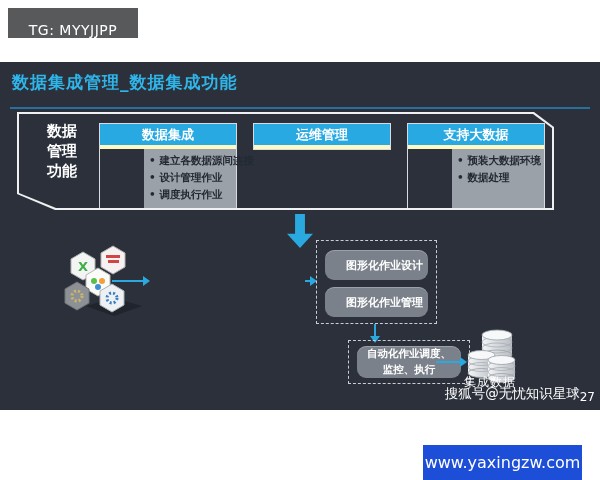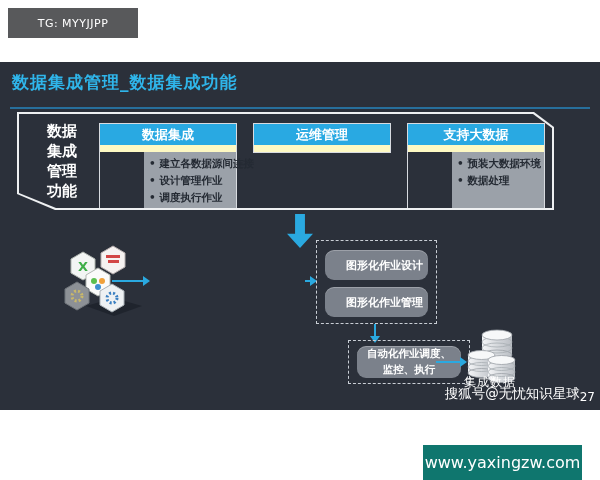--- a/index.html
+++ b/index.html
@@ -3,21 +3,21 @@
 <meta charset="utf-8">
 <style>
   html,body{margin:0;padding:0;}
   body{
     width:600px;height:480px;position:relative;background:#ffffff;overflow:hidden;
     font-family:"DejaVu Sans","Liberation Sans",sans-serif;
   }
   
   .top-badge{
     position:absolute;left:8px;top:8px;width:130px;height:30px;background:#58595b;
-    color:#ffffff;font-size:11px;display:flex;align-items:center;justify-content:center;
+    color:#ffffff;font-size:14px;display:flex;align-items:flex-end;justify-content:center;
     letter-spacing:.5px;
   }
   
   .slide{position:absolute;left:0;top:62px;width:600px;height:348px;background:#2b303a;}
   .slide-title{
     position:absolute;left:12px;top:9px;font-size:17px;font-weight:bold;color:#2fb5ea;
     letter-spacing:1px;white-space:nowrap;
   }
   .title-rule{position:absolute;left:10px;right:10px;top:45px;height:2px;background:#276f9c;}
 
@@ -30,21 +30,21 @@
     position:absolute;left:2px;top:2px;right:2px;bottom:2px;background:#2b303a;
     clip-path:polygon(0 0,calc(100% - 19px) 0,100% 14px,100% 100%,37px 100%,0 calc(100% - 15px));
   }
   .side-label{
     position:absolute;left:12px;top:7px;width:62px;text-align:center;color:#ffffff;
     font-size:15px;font-weight:bold;line-height:20px;
   }
   .fbox{position:absolute;top:9px;width:136px;border:1px solid #d8dbe0;}
   .fbox-h{
     height:21px;background:#29a9e2;color:#ffffff;font-size:13px;font-weight:bold;
-    display:flex;align-items:center;justify-content:center;border-bottom:7px solid #fef9c3;
+    display:flex;align-items:center;justify-content:center;border-bottom:4px solid #fef9c3;
   }
   .fbox-b{height:60px;background:#9ba1a9;padding:3px 5px;box-sizing:border-box;margin-left:44px;}
   .bullet{font-size:10.5px;font-weight:bold;color:#242a33;line-height:1.6;white-space:nowrap;}
   .bullet::before{content:"• ";}
 
   
   .big-arrow{
     position:absolute;left:287px;top:152px;width:26px;height:34px;background:#2aa9e0;
     clip-path:polygon(31% 0,69% 0,69% 58%,100% 58%,50% 100%,0 58%,31% 58%);
   }
@@ -83,40 +83,39 @@
     position:absolute;left:455px;top:312px;width:70px;text-align:center;color:#ffffff;
     font-size:12px;font-weight:normal;letter-spacing:1px;
   }
   .wm-bottom{
     position:absolute;right:5px;top:323px;color:#ffffff;font-size:13.5px;white-space:nowrap;
   }
   .wm-bottom .sub{font-size:12px;vertical-align:-3px;}
 
   
   .footer-badge{
-    position:absolute;left:423px;top:445px;width:159px;height:35px;background:#0f766e;
+    position:absolute;left:423px;top:445px;width:159px;height:35px;background:#1d4ed8;
     color:#ffffff;font-size:16px;display:flex;align-items:center;justify-content:center;
   }
 </style>
 </head>
 <body>
 
 <div class="top-badge">
   <span>TG: MYYJJPP</span>
 </div>
 
 <div class="slide">
   <div class="slide-title">数据集成管理_数据集成功能</div>
   <div class="title-rule"></div>
 
   <div class="panel-outer">
     <div class="panel-inner">
       <div class="side-label">
         <div>数据</div>
-        <div>集成</div>
         <div>管理</div>
         <div>功能</div>
       </div>
 
       <div class="fbox" style="left:80px">
         <div class="fbox-h">数据集成</div>
         <div class="fbox-b">
           <div class="bullet">建立各数据源间连接</div>
           <div class="bullet">设计管理作业</div>
           <div class="bullet">调度执行作业</div>

